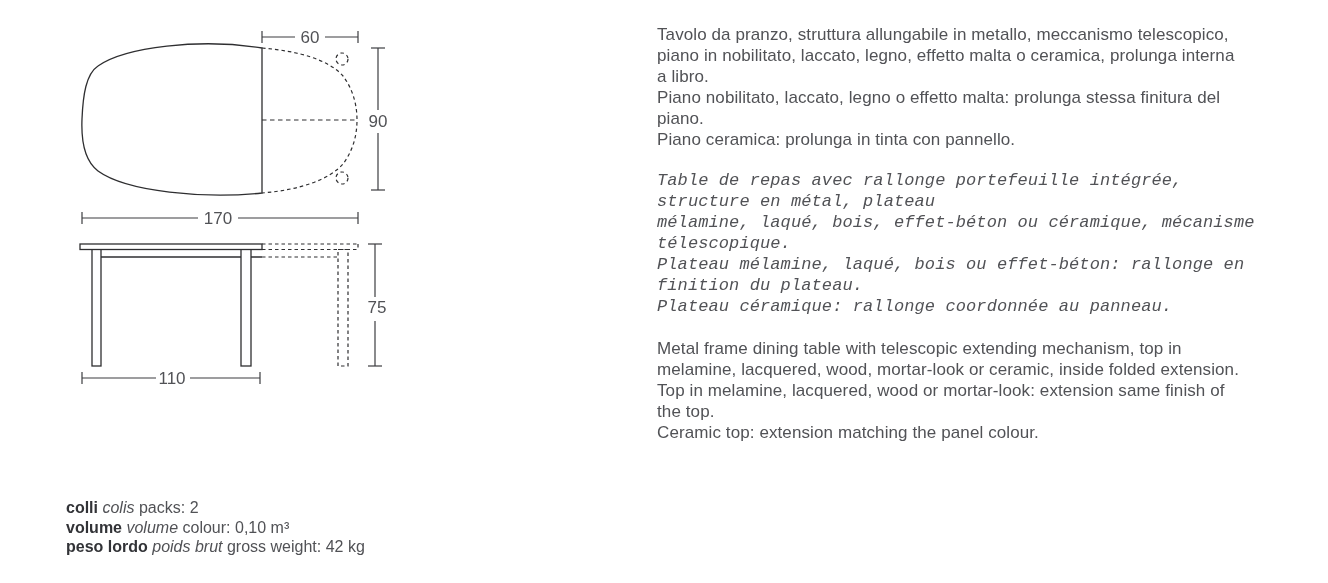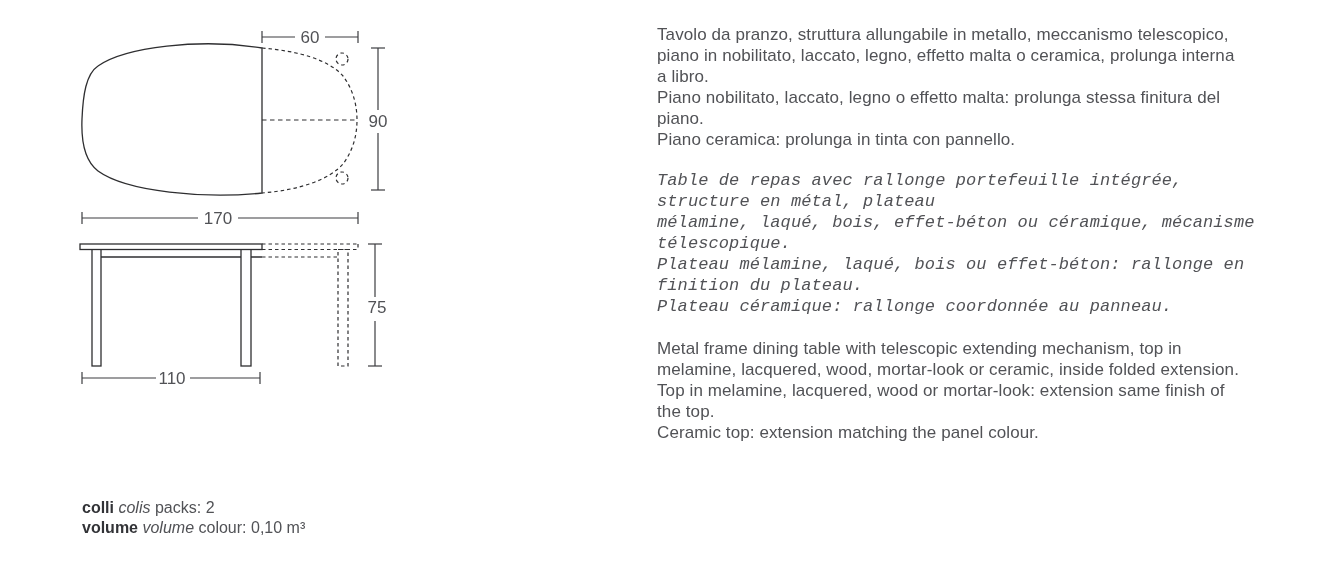--- a/index.html
+++ b/index.html
@@ -27,21 +27,21 @@
     color: #515256;
     white-space: pre-line;
     letter-spacing: 0.1px;
   }
   .desc-it { margin-bottom: 20px !important; }
   .desc-fr { font-style: italic; margin-bottom: 21px !important; font-family: Liberation Mono, monospace; }
 
   
   .packing {
     position: absolute;
-    left: 82px; top: 498px;
+    left: 66px; top: 498px;
     font-size: 16px;
     line-height: 19.5px;
     color: #515256;
   }
   .pack-row { white-space: nowrap; }
   .pack-it { font-weight: bold; color: #323337; }
   .pack-fr { font-style: italic; }
 
   
   .drawing {
@@ -171,15 +171,21 @@
       <span class="pack-fr">colis</span>
       <span class="pack-en">packs:</span>
       <span class="pack-val">2</span>
     </div>
     <div class="pack-row">
       <span class="pack-it">volume</span>
       <span class="pack-fr">volume</span>
       <span class="pack-en">colour:</span>
       <span class="pack-val">0,10 m³</span>
     </div>
+    <div class="pack-row">
+      <span class="pack-it">peso lordo</span>
+      <span class="pack-fr">poids brut</span>
+      <span class="pack-en">gross weight:</span>
+      <span class="pack-val">42 kg</span>
+    </div>
   </div>
 
 </div>
 
 </body></html>

